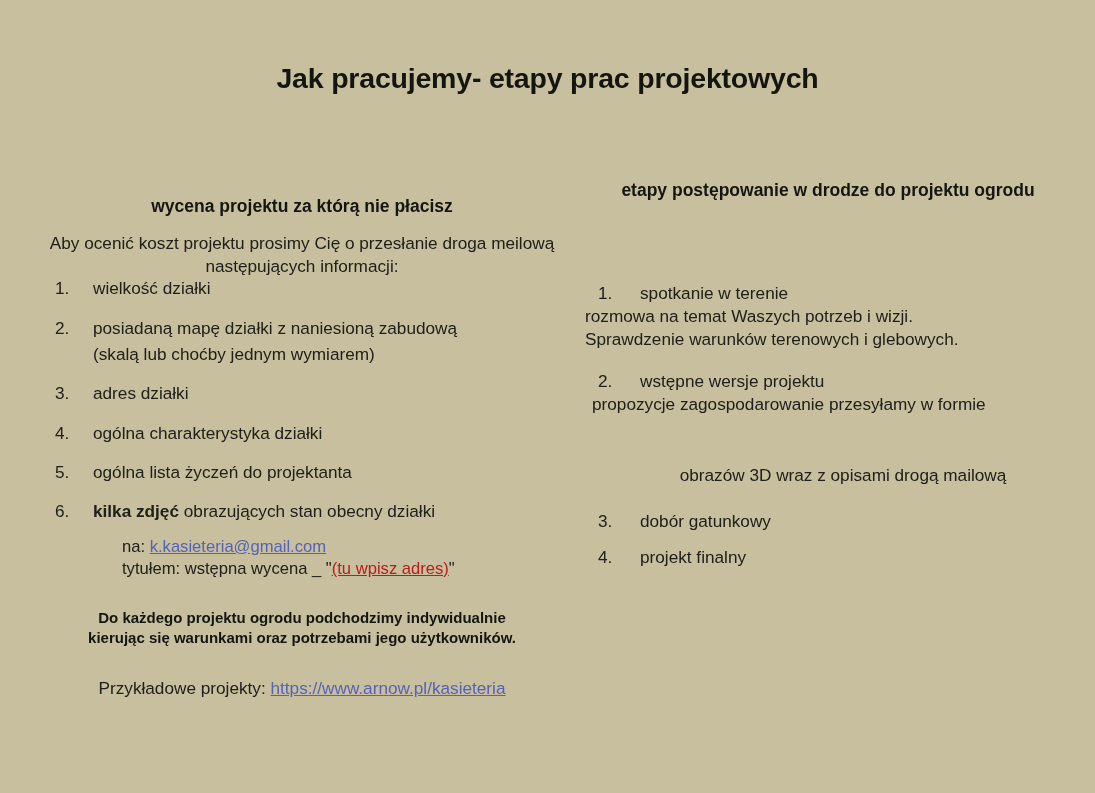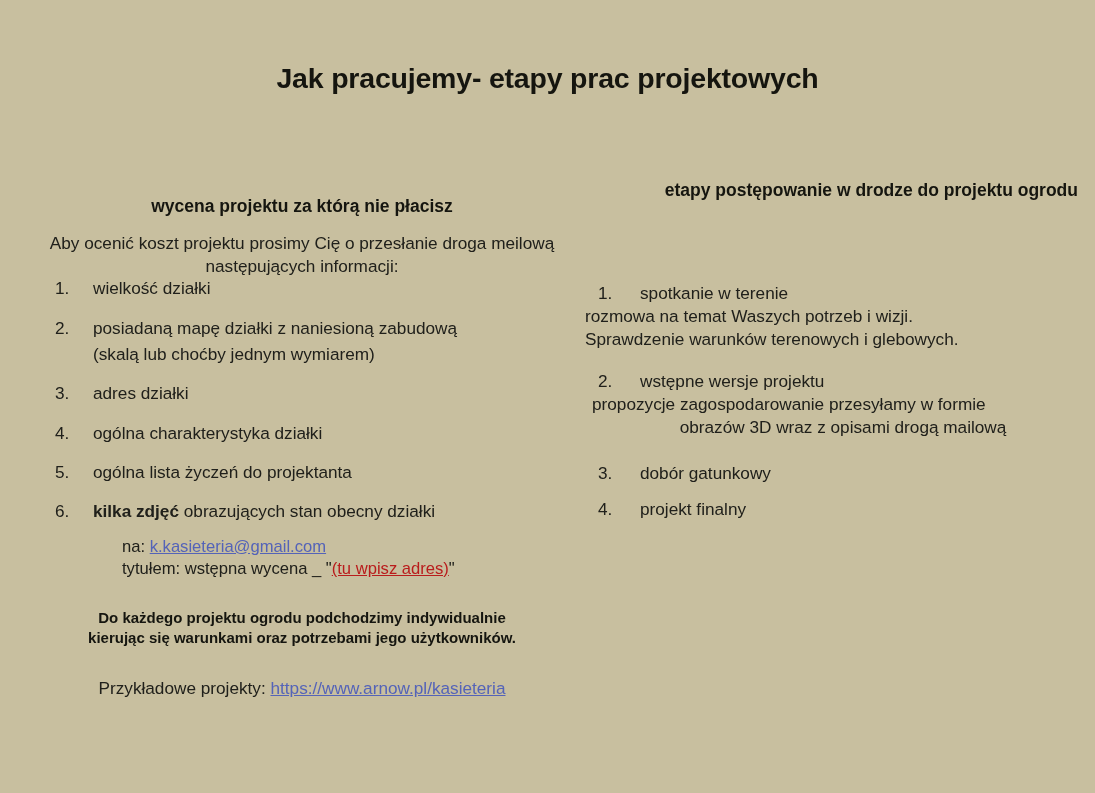--- a/index.html
+++ b/index.html
@@ -51,21 +51,21 @@
   }
 
   .col-heading {
     font-size: 17.5px;
     font-weight: bold;
     text-align: center;
     color: #15150f;
     line-height: 1.25;
   }
   .col-heading.right-heading {
-    text-align: right;
+    text-align: center;
   }
 
   .intro {
     margin-top: 14px;
     font-size: 17.2px;
     line-height: 1.32;
     text-align: center;
     color: #20201b;
     padding: 0 18px;
   }
@@ -168,21 +168,21 @@
   .step-desc {
     margin-top: 1px;
   }
   .desc-line {
     display: block;
     font-size: 17.2px;
     line-height: 1.30;
   }
   .desc-line.al-left   { text-align: left;   padding-left: 7px; }
   .desc-line.al-left2  { text-align: left;   padding-left: 14px; }
-  .desc-line.al-center { text-align: center; padding-left: 30px; }
+  .desc-line.al-center { text-align: center; padding-left: 30px; margin-top: 48px; }
   .right-step.step2 { margin-top: 20px; }
   .right-step.step3 { margin-top: 24px; }
   .right-step.step4 { margin-top: 14px; }
 </style>
 </head>
 <body>
 
 <div class="slide">
 
   <div class="slide-title">Jak pracujemy- etapy prac projektowych</div>

